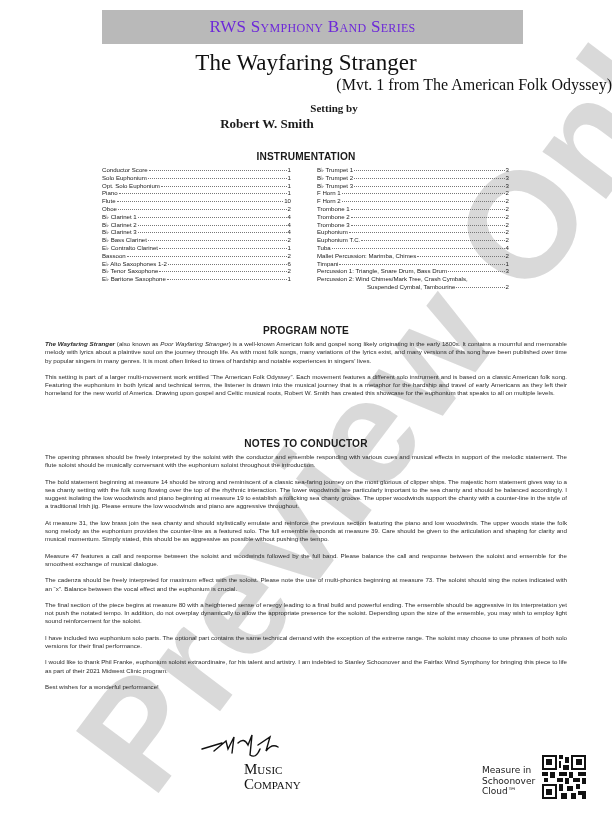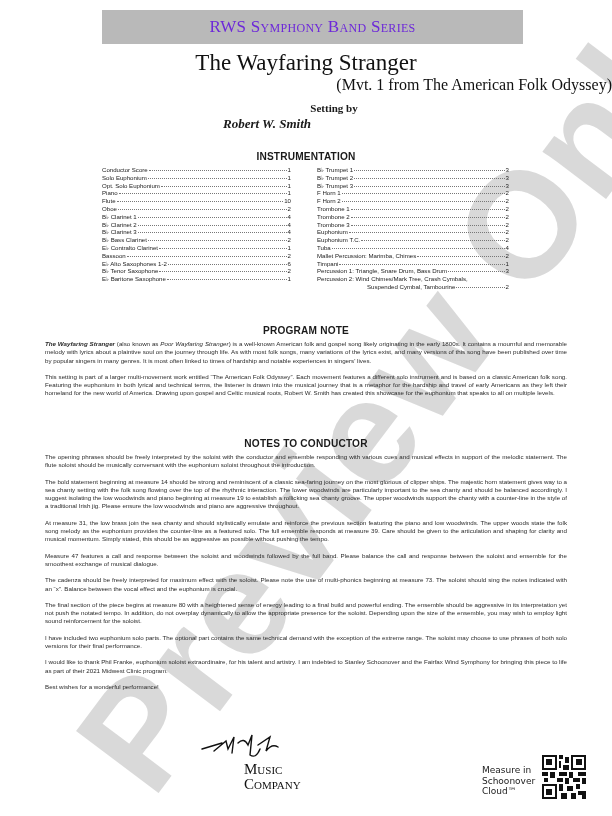--- a/index.html
+++ b/index.html
@@ -19,21 +19,21 @@
   .subtitle {
     position: absolute; left: 0; width: 612px; top: 76px; text-align: right;
     font-family: "Liberation Serif", serif; font-size: 16px; color: #111;
   }
   .setting-by {
     position: absolute; left: 0; width: 612px; top: 102px; text-align: center;
     font-family: "Liberation Serif", serif; font-size: 11px; font-weight: bold; padding-left: 28px;
   }
   .arranger {
     position: absolute; left: 0; width: 534px; top: 116px; text-align: center;
-    font-family: "Liberation Serif", serif; font-size: 13px; font-weight: bold; font-style: italic;
+    font-family: "Liberation Serif", serif; font-size: 13px; font-weight: bold;
   }
   .section-heading {
     position: absolute; left: 0; width: 612px; text-align: center;
     font-family: "Liberation Sans", sans-serif; font-weight: bold; font-size: 11px;
     letter-spacing: 0.2px; transform: scaleX(0.92);
   }
   .instr-col {
     position: absolute; font-family: "Liberation Sans", sans-serif; font-size: 6.1px;
     line-height: 7.8px; color: #222;
   }

